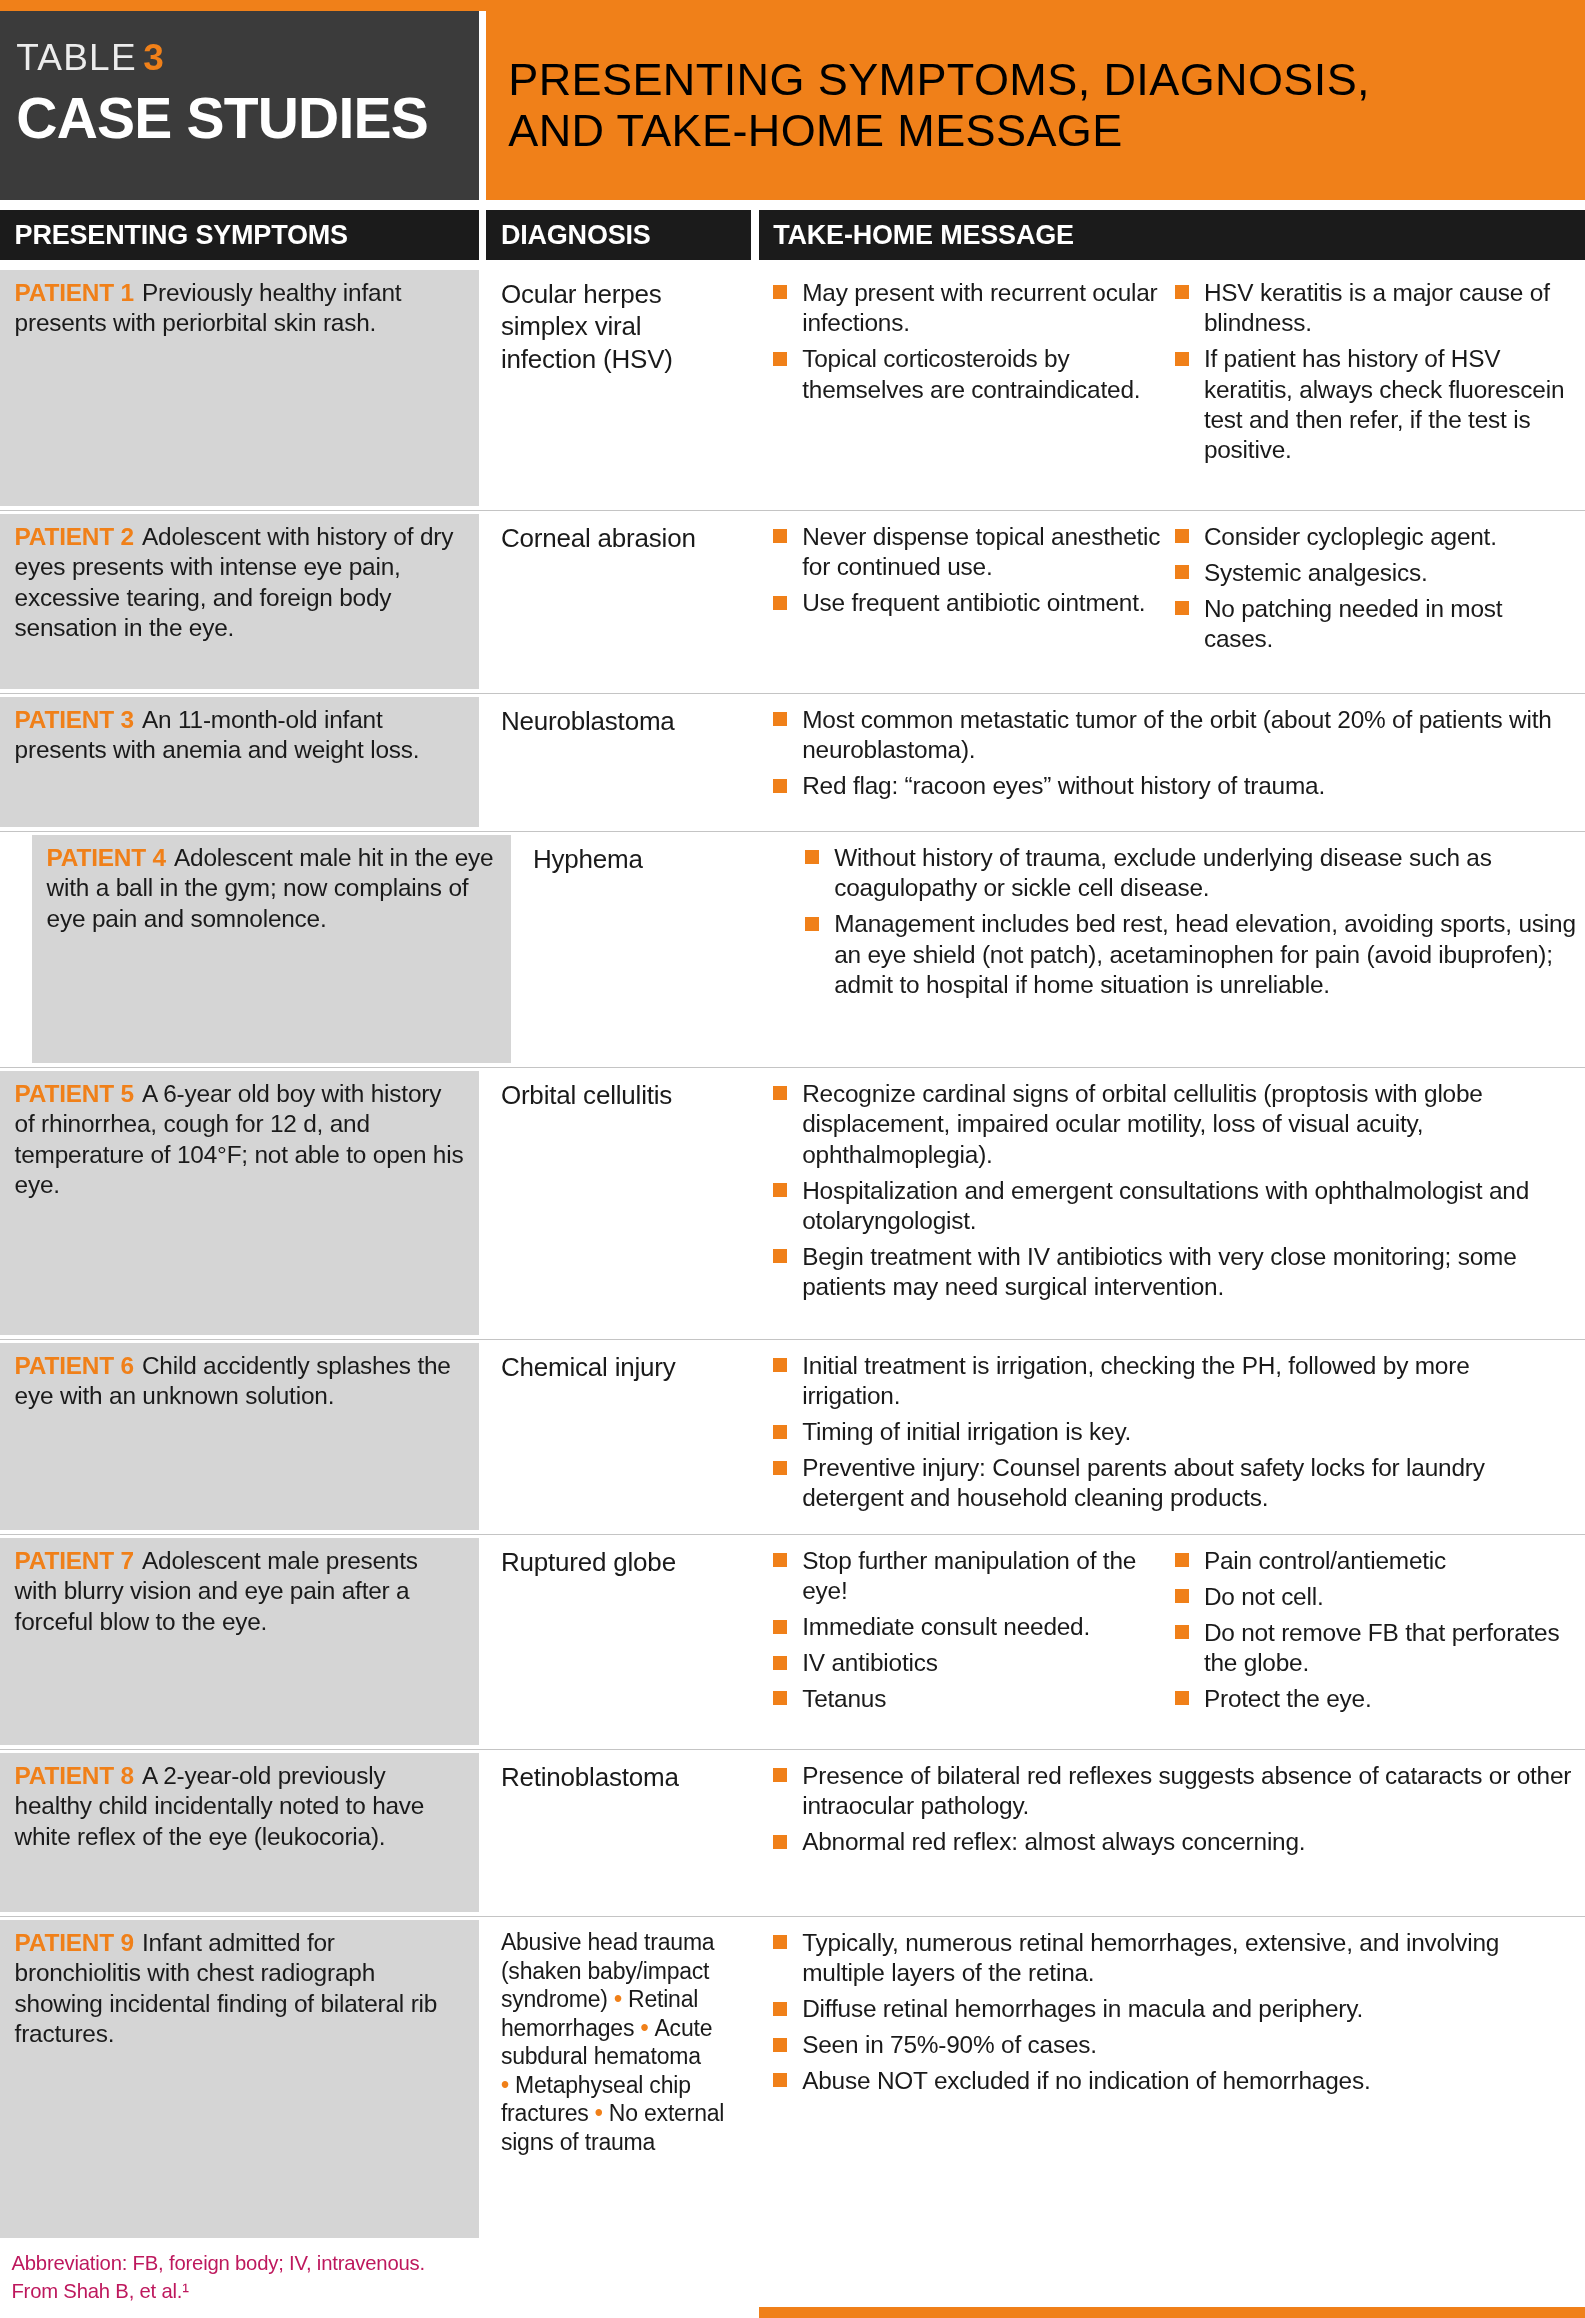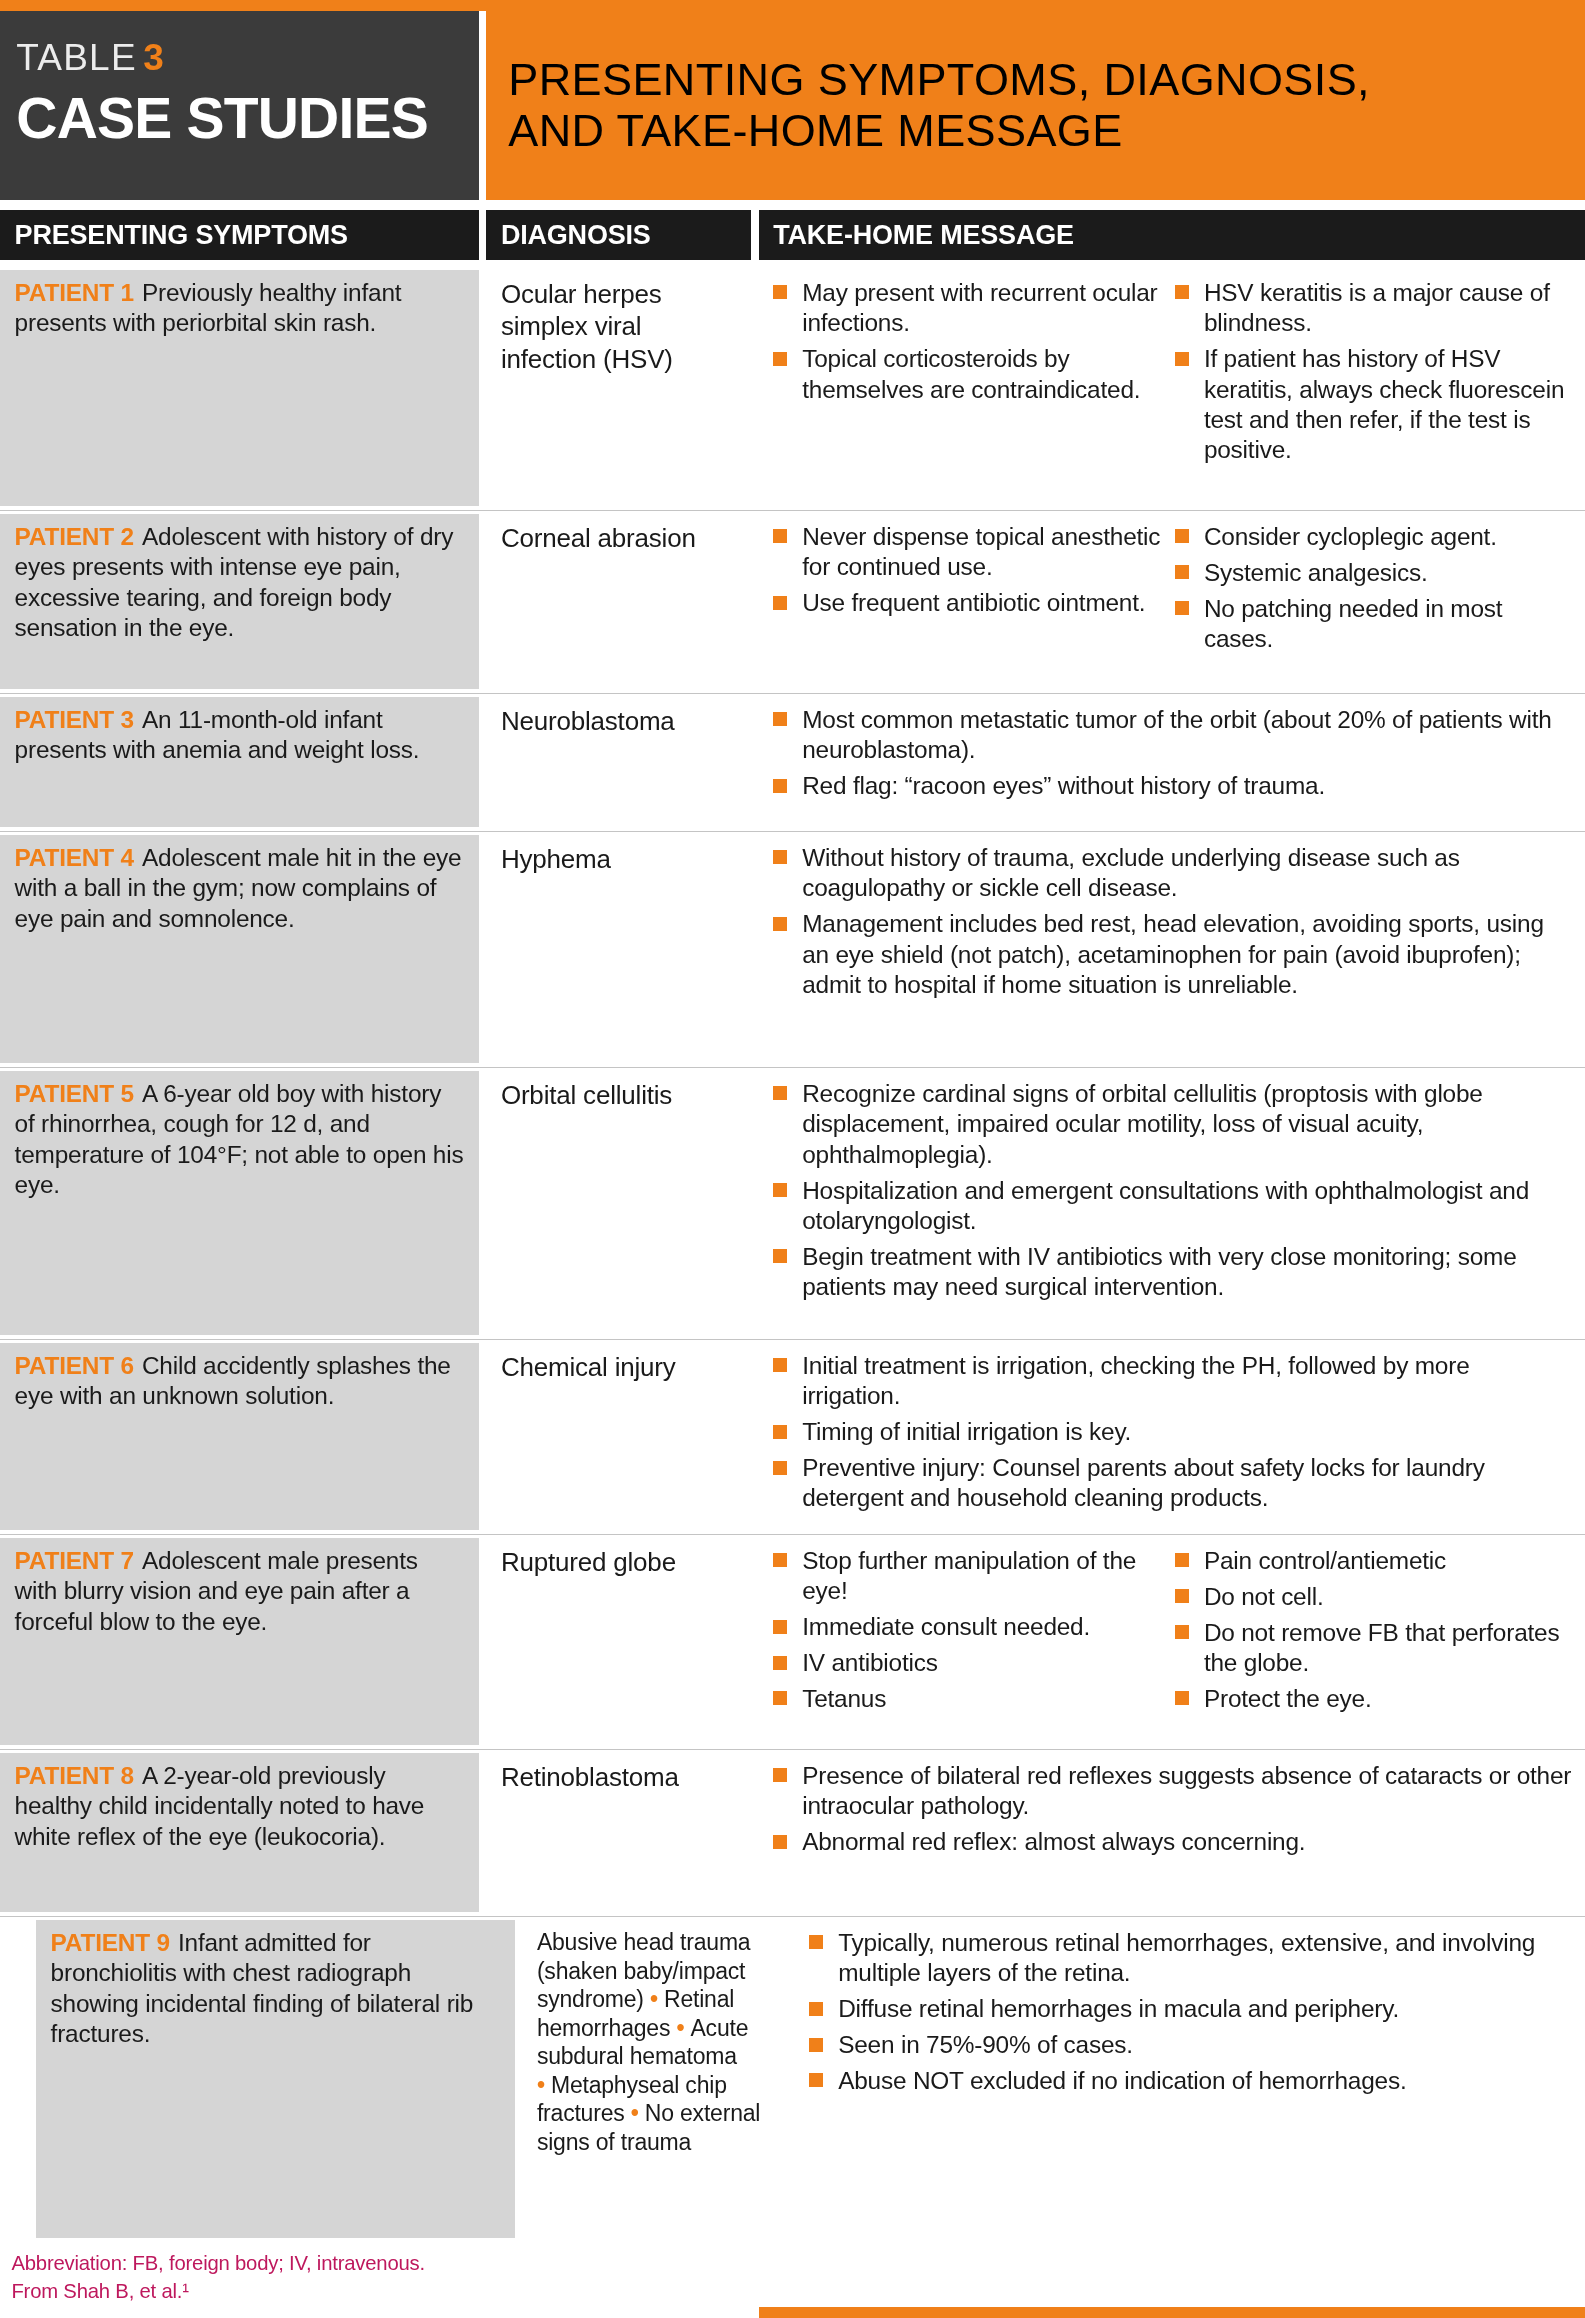--- a/index.html
+++ b/index.html
@@ -41,22 +41,22 @@
   .cell-take.two-col { display:grid; grid-template-columns:1fr 1fr; column-gap:4px; align-content:start; }
   ul.bullets { list-style:none; }
   ul.bullets li { position:relative; padding-left:29px; margin-bottom:5.7px;
     font-size:24.4px; line-height:1.24; }
   ul.bullets li::before { content:""; position:absolute; left:0; top:7.3px;
     width:14px; height:14px; background:var(--orange); }
   .diag-item::before { content:"\2022\00A0"; color:var(--orange); font-weight:bold; }
   .diag-9 { font-size:23px; }
 
   .r1{min-height:244px;} .r2{min-height:183px;} .r3{min-height:138px;}
-  .r4{min-height:236px;} .r5{min-height:272px;} .r6{min-height:195px;}
-  .r7{min-height:215px;} .r8{min-height:167px;} .r9{min-height:325px;padding-left:36px;}
+  .r4{min-height:236px;padding-left:32px;} .r5{min-height:272px;} .r6{min-height:195px;}
+  .r7{min-height:215px;} .r8{min-height:167px;} .r9{min-height:325px;}
 
   
   .footnote { position:absolute; left:11.4px; bottom:14px; font-size:20.3px; line-height:1.35; color:#be185d; }
   .bottombar { position:absolute; right:0; bottom:0; width:827px; height:12.2px; background:var(--orange); }
 </style>
 </head>
 <body>
 
 <div class="topbar"></div>
 

